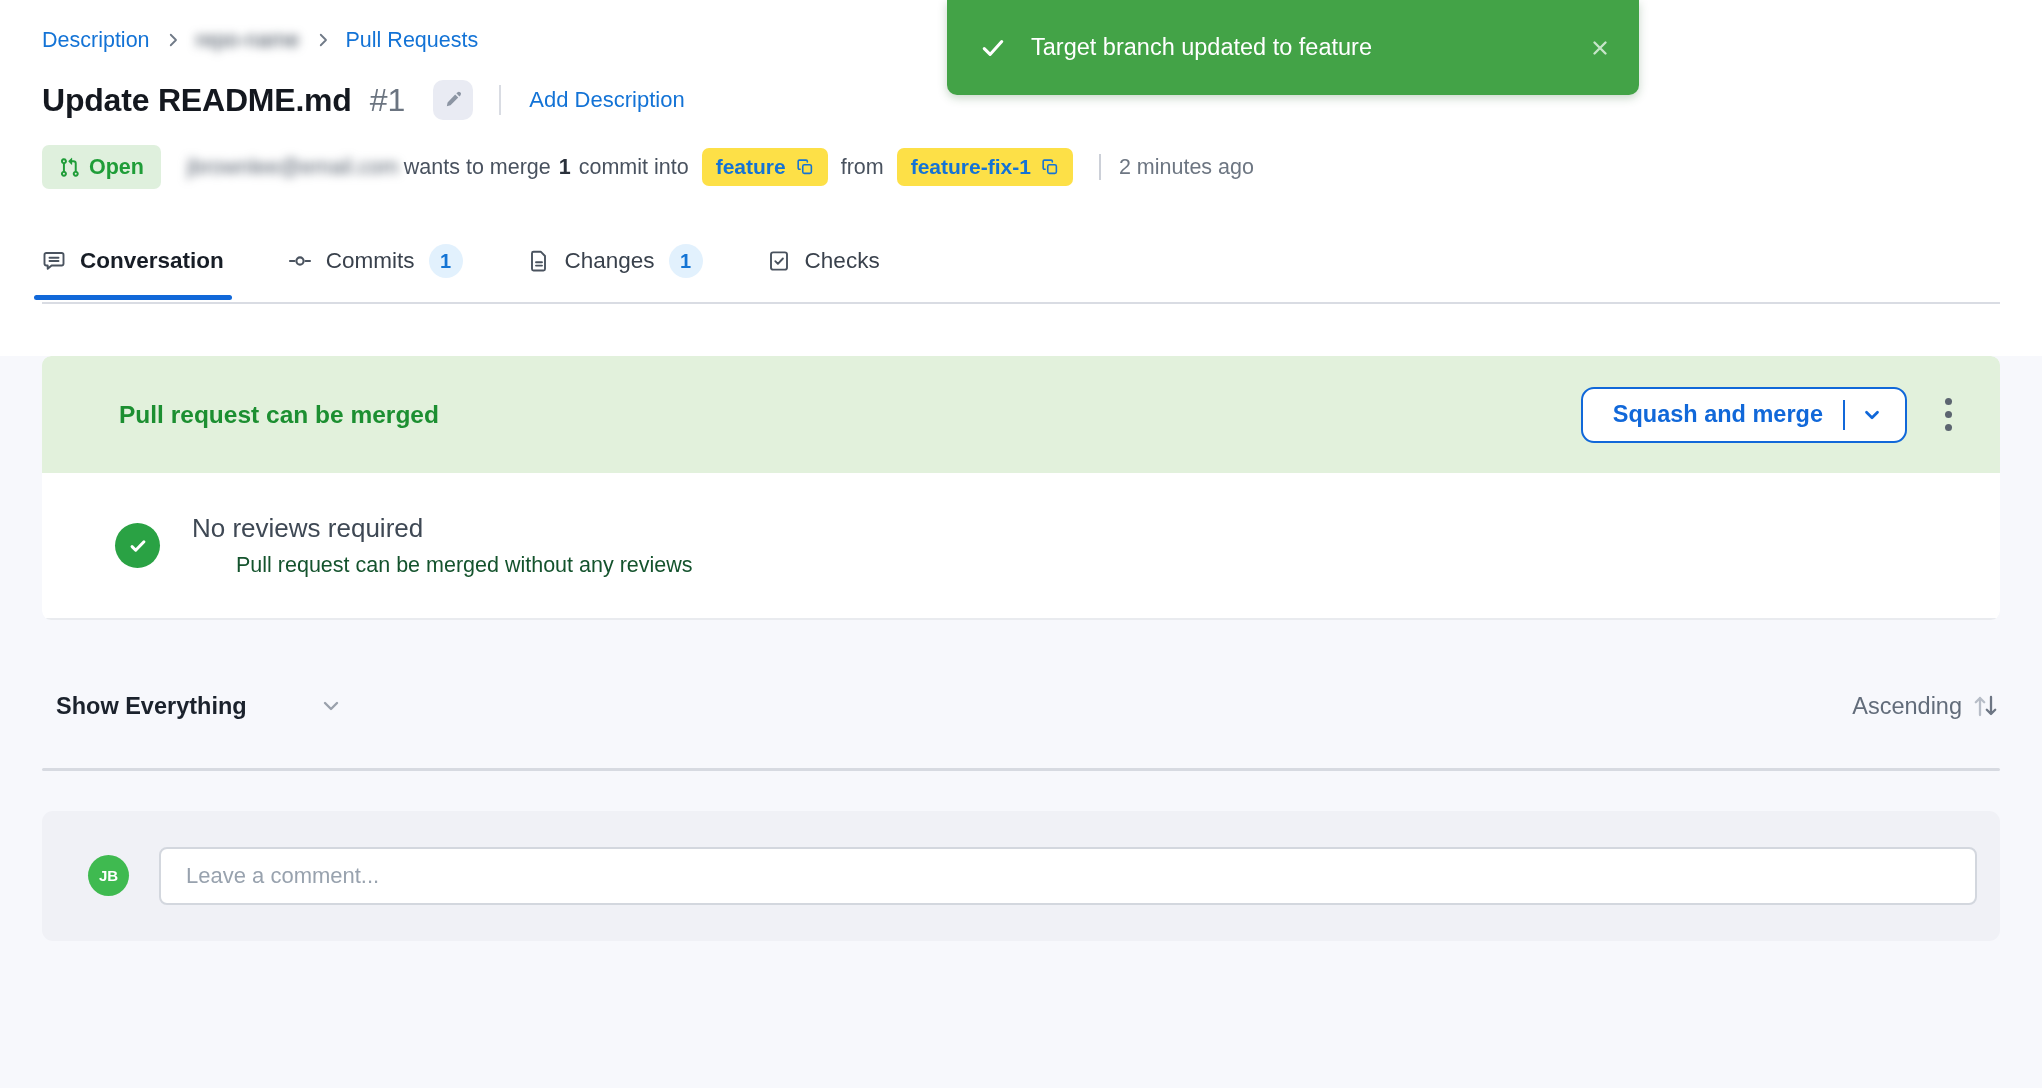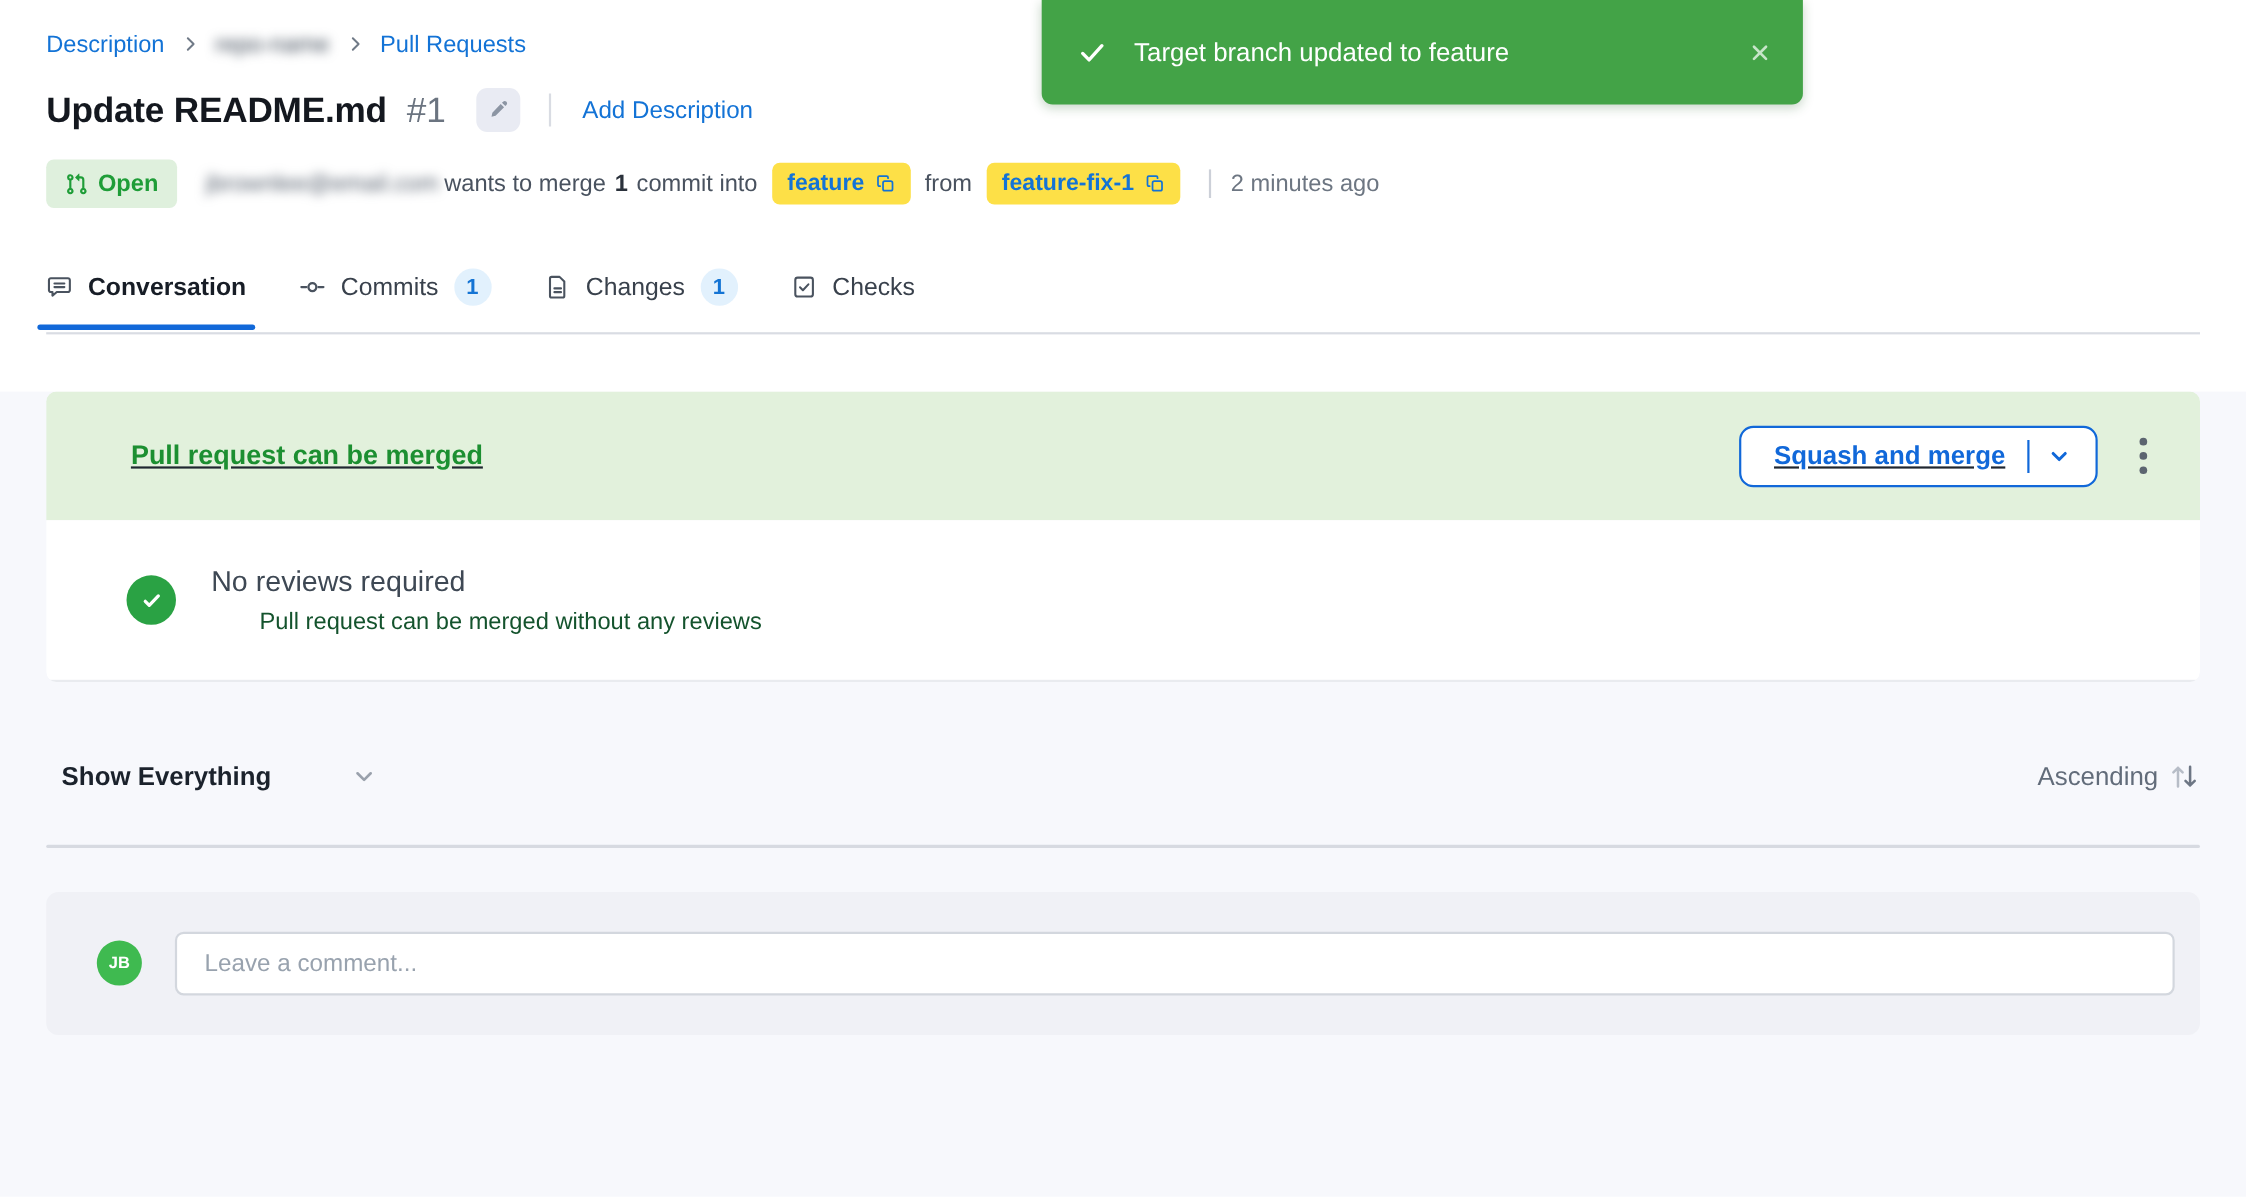--- a/index.html
+++ b/index.html
@@ -37,35 +37,35 @@
   .author-redacted { color: #555f6d; margin-left: 26px; max-width: 262px; overflow: hidden; white-space: nowrap; }
   .mtext { margin: 0 5px; }
   .mcount { margin: 0 3px; font-weight: 700; color: #2a313b; }
   .branch-chip { display: inline-flex; align-items: center; gap: 10px; background: #fde047; border-radius: 7px;
                  height: 38px; padding: 0 14px; margin: 0 8px; color: #1373d6; font-weight: 700; font-size: 21px; cursor: pointer; }
   .branch-chip svg { width: 18px; height: 18px; }
   .meta-vdiv { width: 2px; height: 26px; background: #ccd0d8; margin: 0 18px; flex: none; }
   .time-ago { color: #6d7682; }
 
   .tabs { margin-top: 54px; padding-bottom: 24px; border-bottom: 2px solid #d9dce3;
-          display: flex; align-items: center; gap: 48px; position: relative; }
+          display: flex; align-items: center; gap: 64px; position: relative; }
   .tab { display: flex; align-items: center; gap: 14px; font-size: 22.5px; color: #39414c; position: relative; cursor: pointer; }
   .tab svg { width: 24px; height: 24px; color: #4a535f; flex: none; }
   .tab.active .tab-label { font-weight: 700; color: #171d26; }
   .tab.active::after { content: ""; position: absolute; left: -8px; right: -8px; bottom: -26px;
                        height: 5px; border-radius: 3px; background: #1168d9; }
   .tab-badge { width: 34px; height: 34px; border-radius: 50%; background: #e2f1fd; color: #1474d4;
                font-size: 20px; font-weight: 700; display: flex; align-items: center; justify-content: center; }
 
   
   .main { background: #f7f8fc; height: 784px; padding: 0 42px; }
 
   .merge-card { margin-top: 52px; border-radius: 9px; overflow: hidden; }
   .merge-head { background: #e2f1dc; height: 117px; display: flex; align-items: center;
-                padding: 0 40px 0 77px; border-radius: 9px 9px 0 0; text-decoration: underline; }
+                padding: 0 40px 0 77px; border-radius: 9px 9px 0 0; }
   .merge-heading { flex: 1; font-size: 24.5px; font-weight: 700; color: #1c8f31; }
   .squash-btn { display: flex; align-items: center; height: 56px; background: #ffffff; border: 2.5px solid #1168d9;
                 border-radius: 13px; color: #1168d9; font-size: 23.5px; font-weight: 700;
                 padding: 0 22px 0 30px; cursor: pointer; font-family: inherit; }
   .btn-div { width: 2px; height: 30px; background: #1168d9; margin: 0 16px 0 20px; }
   .squash-btn svg { width: 22px; height: 22px; }
   .kebab { margin-left: 30px; border: none; background: transparent; display: flex; flex-direction: column;
            gap: 6px; cursor: pointer; padding: 8px; }
   .kebab i { width: 7px; height: 7px; border-radius: 50%; background: #5c6570; }
 

